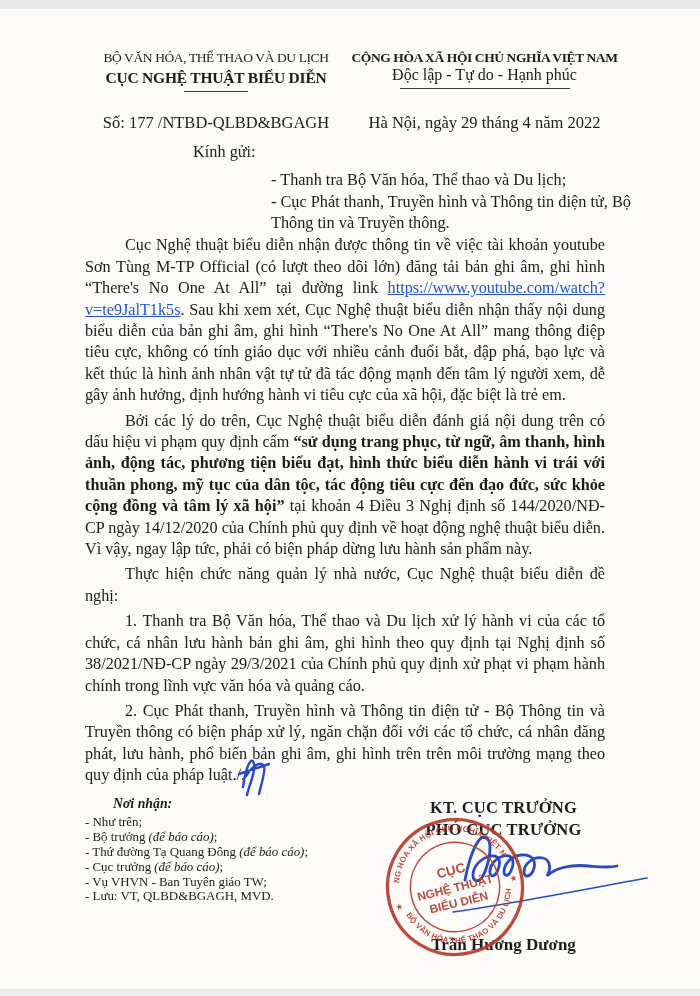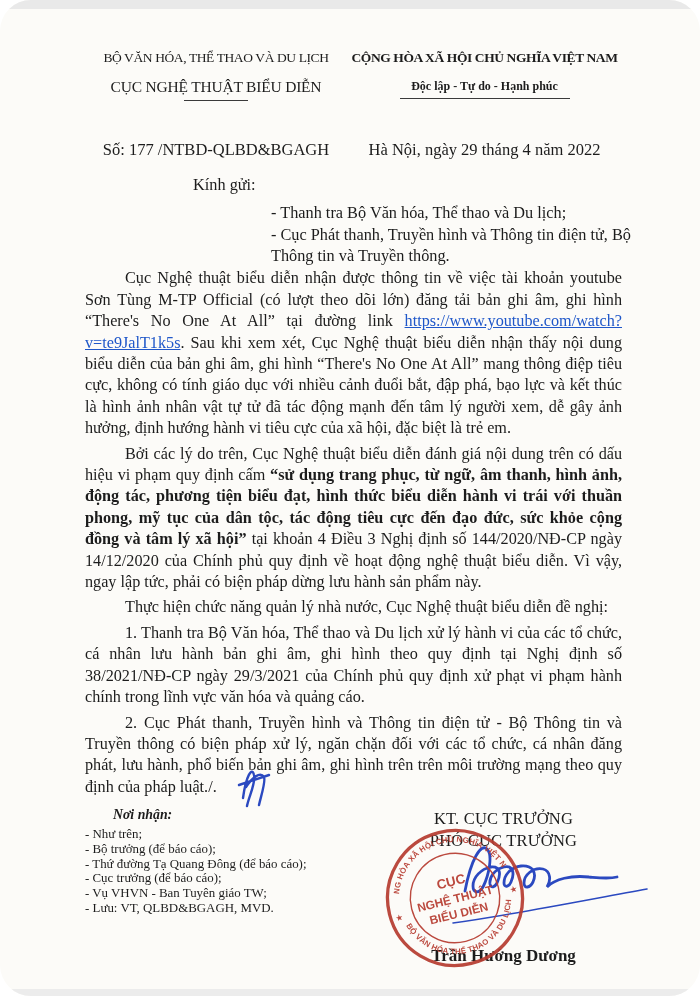--- a/index.html
+++ b/index.html
@@ -3,67 +3,66 @@
 <meta charset="utf-8">
 <style>
   html,body{margin:0;padding:0;background:#ffffff;}
   .page{
     position:relative;
     width:700px;height:996px;
     background:#fcfbf8;
     font-family:"Liberation Serif","DejaVu Serif",serif;
     color:#1c1c1c;
     overflow:hidden;
-    border-radius:31px;
   }
   .scan-edge{position:absolute;left:0;right:0;background:#e9e9e9;}
   .scan-edge.top{top:0;height:9px;}
   .scan-edge.bottom{bottom:0;height:7px;background:#ececec;}
 
   .content{position:absolute;left:85px;right:78px;top:50px;}
 
   
   .header-row{display:flex;}
   .header-left{width:262px;text-align:center;}
   .header-right{flex:1;text-align:center;}
   .org-parent{font-size:13.5px;letter-spacing:-0.4px;white-space:nowrap;}
-  .org-name{font-size:15.5px;font-weight:normal;margin-top:12px;white-space:nowrap;letter-spacing:-0.2px;}
+  .org-name{font-size:15.5px;font-weight:bold;margin-top:3px;white-space:nowrap;letter-spacing:-0.2px;}
   .motto1{font-size:13.5px;font-weight:bold;white-space:nowrap;letter-spacing:-0.4px;}
-  .motto2{font-size:12px;font-weight:bold;margin-top:13px;}
+  .motto2{font-size:16px;font-weight:normal;margin-top:0;}
   .rule{height:1.4px;background:#3a3a3a;margin:4px auto 0 auto;}
   .rule.short{width:64px;}
   .rule.long{width:170px;}
 
-  .meta-row{display:flex;margin-top:39px;align-items:flex-start;}
+  .meta-row{display:flex;margin-top:21px;align-items:flex-start;}
   .doc-number{width:262px;text-align:center;font-size:16.5px;white-space:nowrap;}
   .place-date{flex:1;text-align:center;font-size:16.5px;white-space:nowrap;}
 
   .subject{width:252px;margin:10px 0 0 6px;text-align:center;font-size:12.8px;line-height:1.42;}
 
   
-  .salutation{margin-top:14px;font-size:16.3px;line-height:21.5px;position:relative;min-height:88px;}
+  .salutation{margin-top:8px;font-size:16.3px;line-height:21.5px;position:relative;min-height:88px;}
   .salut-label{position:absolute;left:108px;top:0;}
   .recipients{position:absolute;left:186px;top:28px;width:360px;}
 
   
-  .para{font-size:16.2px;line-height:21.4px;text-align:justify;text-indent:40px;margin:4px 0 0 0;}
+  .para{font-size:16.2px;line-height:21.4px;text-align:justify;text-indent:40px;margin:4px 17px 0 0;}
   .para.first{margin-top:6px;}
   .link{color:#1f57c9;text-decoration:underline;cursor:pointer;}
   .quote-em{font-weight:600;}
   .p5-wrap{position:relative;}
   .paraph-svg{position:absolute;left:148px;bottom:-16px;width:42px;height:58px;}
 
   
   .footer-row{display:flex;margin-top:10px;}
   .noi-nhan{width:300px;font-size:12.9px;line-height:14.8px;}
   .noi-nhan-label{font-size:13.8px;font-weight:bold;font-style:italic;margin-bottom:4px;margin-left:28px;}
-  .noi-nhan-item .nn-em{margin-top:44px;}
+  .noi-nhan-item .nn-em{font-style:italic;margin-top:44px;}
 
   .sig-block{flex:1;position:relative;height:185px;text-align:center;}
-  .sig-line{font-size:16.5px;font-weight:normal;line-height:22px;letter-spacing:0.2px;}
+  .sig-line{font-size:16.5px;font-weight:bold;line-height:22px;letter-spacing:0.2px;}
   .sig-name{position:absolute;left:0;right:0;top:138px;font-size:17px;font-weight:bold;}
   .stamp{position:absolute;left:-6px;top:14px;width:152px;height:152px;transform:rotate(-14deg);opacity:0.93;z-index:2;}
   .stamp-rim-text{font-family:"Liberation Sans","DejaVu Sans",sans-serif;font-weight:bold;font-size:8.3px;letter-spacing:0.2px;}
   .stamp-center-text{font-family:"Liberation Sans","DejaVu Sans",sans-serif;font-weight:bold;}
   .signature-svg{position:absolute;left:66px;top:22px;width:200px;height:102px;z-index:1;}
 </style>
 </head>
 <body>
 
 <div class="page">

